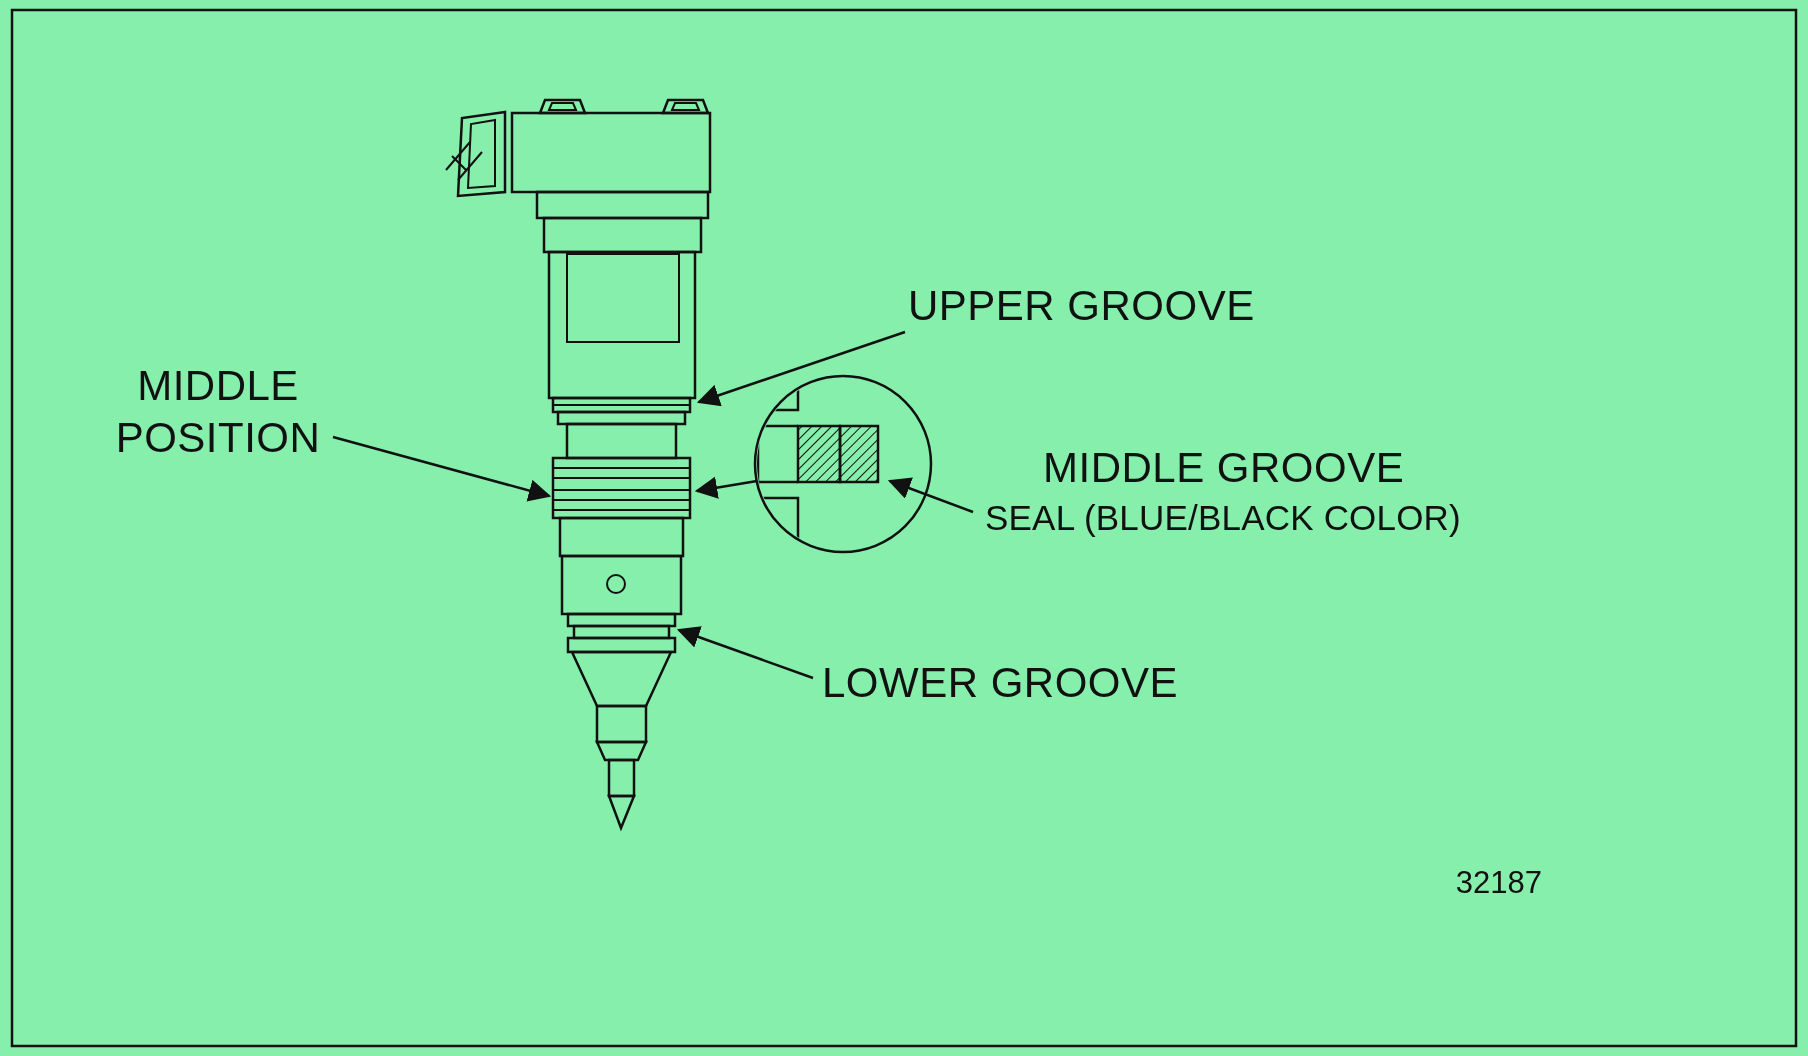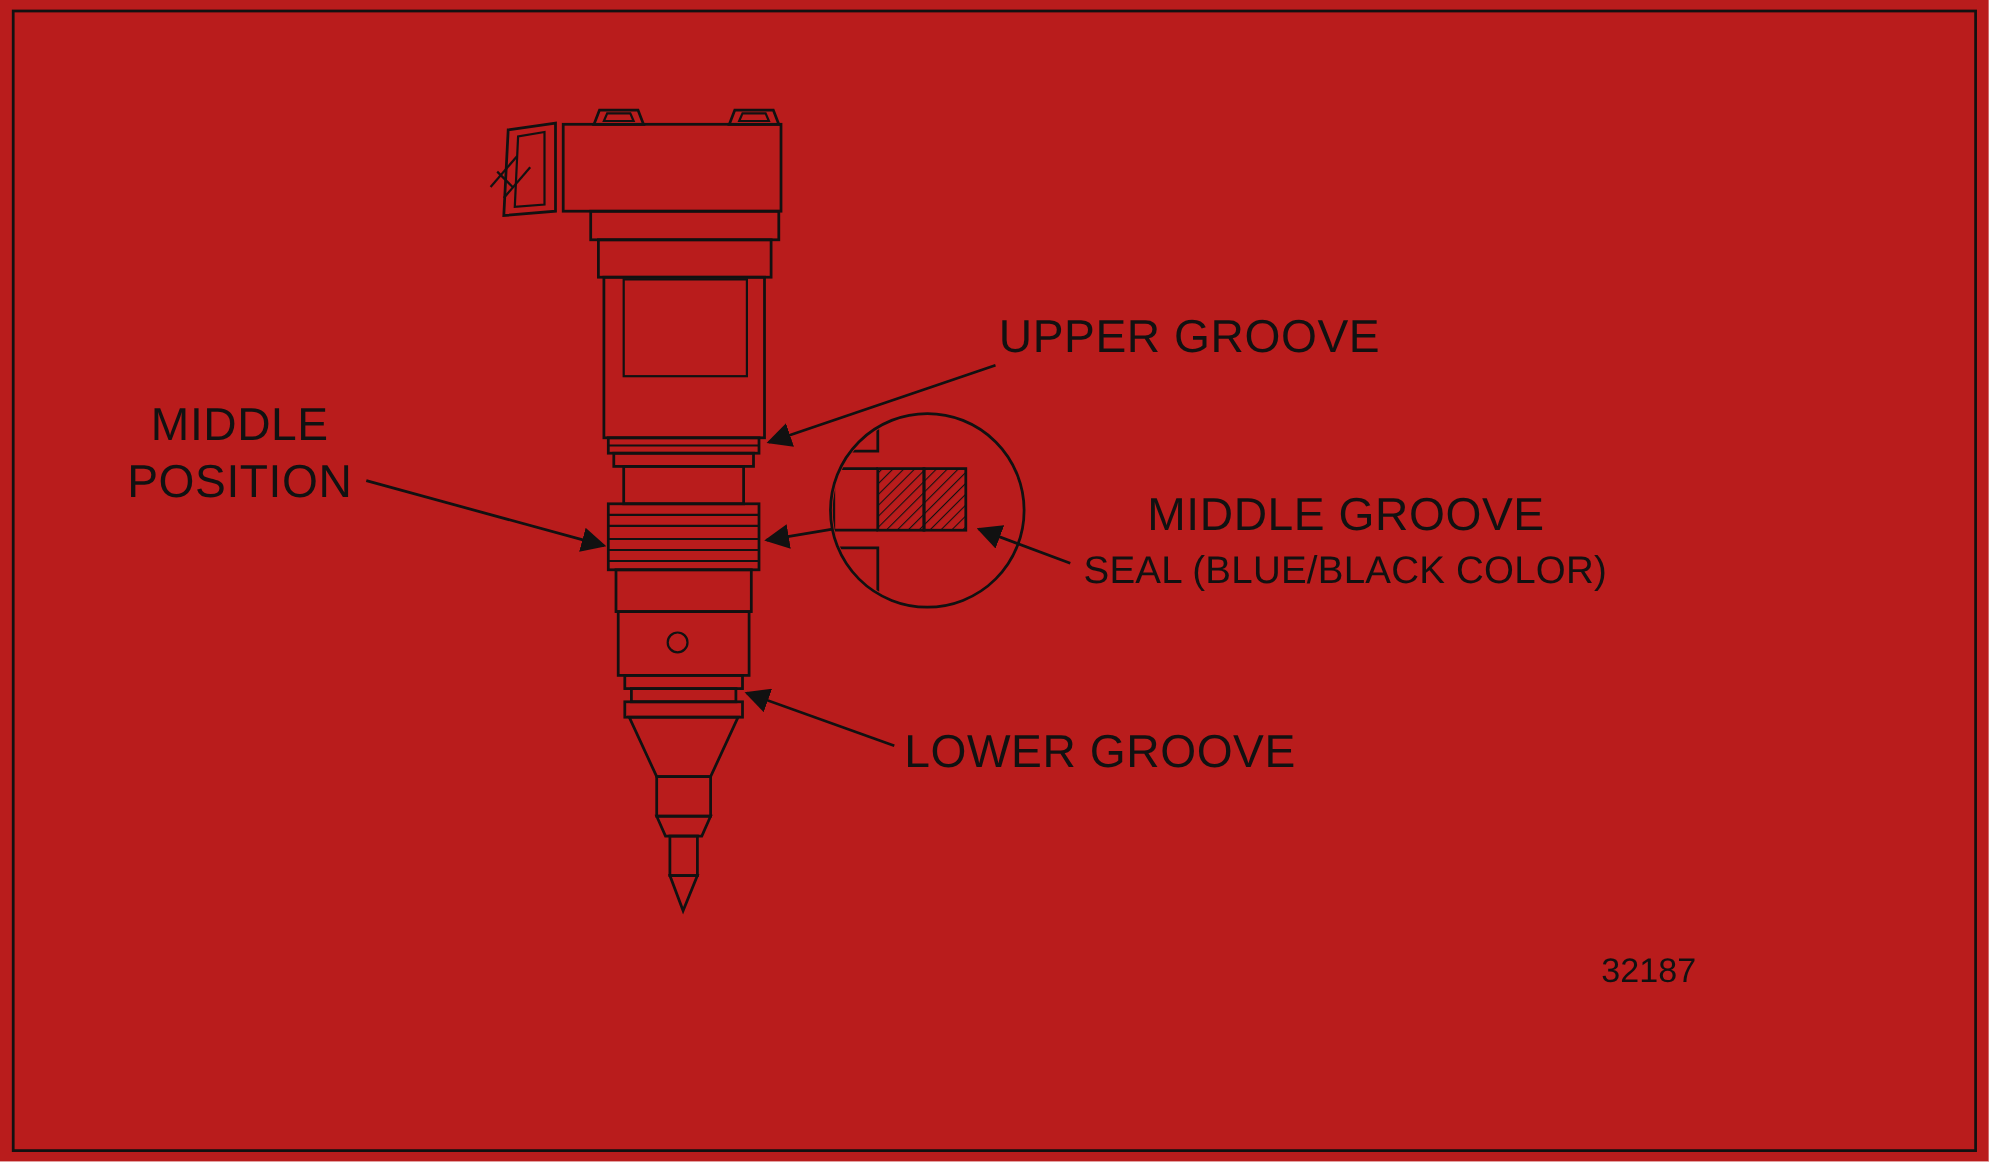--- a/index.html
+++ b/index.html
@@ -3,21 +3,21 @@
 <meta charset="utf-8">
 <style>
   html, body {
     margin: 0;
     padding: 0;
     background: #ffffff;
   }
   .page {
     width: 1808px;
     height: 1056px;
-    background: #b91c1c;
+    background: #86efac;
     position: relative;
     font-family: "Liberation Sans", sans-serif;
     overflow: hidden;
     text-decoration: underline;
   }
   svg { display: block; }
 
   .outline {
     fill: none;
     stroke: #111111;

